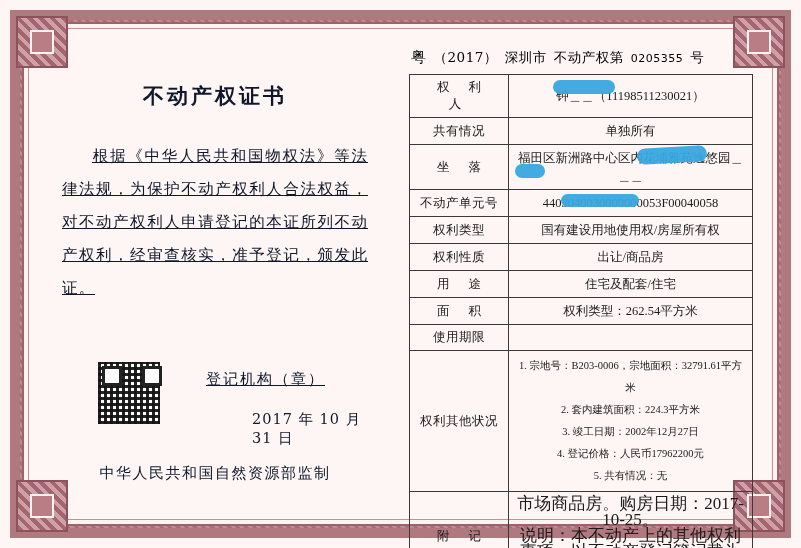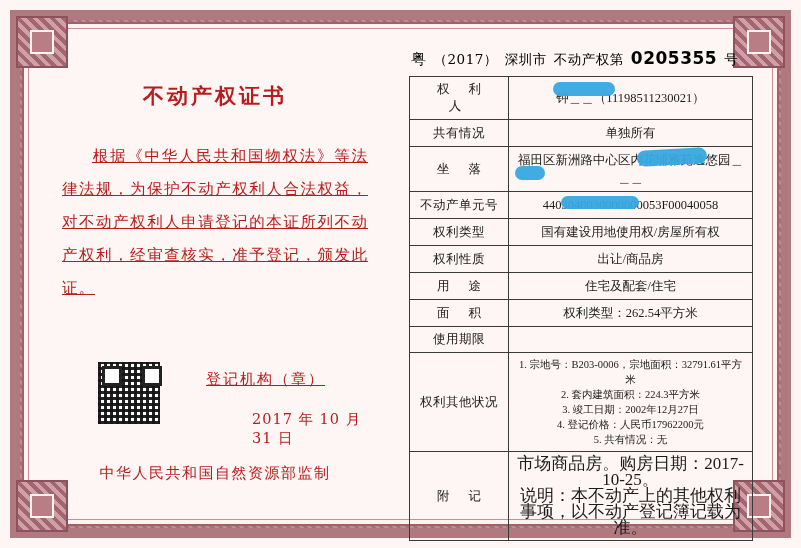--- a/index.html
+++ b/index.html
@@ -70,21 +70,21 @@
     box-sizing: border-box;
   }
 
   
   .left-panel {
     position: absolute;
     left: 22px;
     top: 18px;
     width: 318px;
     height: 452px;
-    color: #b91c1c;
+    color: #0f172a;
   }
   .doc-title {
     text-align: center;
     font-size: 21px;
     font-weight: bold;
     letter-spacing: 3px;
     margin-top: 30px;
     font-family: "DejaVu Serif", "Liberation Serif", serif;
   }
   .body-text {
@@ -164,22 +164,21 @@
     padding: 0 2px 7px 2px;
     letter-spacing: 0.5px;
     white-space: nowrap;
     font-family: "DejaVu Serif", "Liberation Serif", serif;
   }
   .header-line span { margin-right: 7px; }
   .header-line .prov { font-size: 15px; }
   .header-line .num {
     letter-spacing: 0.5px;
     font-family: "DejaVu Sans", sans-serif;
-    font-size: 17px;
-    font-weight: bold;
+    font-size: 11px;
   }
 
   table.info {
     border-collapse: collapse;
     width: 344px;
     table-layout: fixed;
     font-family: Liberation Serif, serif;
   }
   table.info td {
     border: 1px solid #3a3a3a;
@@ -199,21 +198,21 @@
     text-indent: 8px;
   }
   td.value {
     position: relative;
     line-height: 18px;
     text-align: center;
   }
   td.value.tall { height: 34px; }
   .small-list {
     font-size: 10.5px;
-    line-height: 15px;
+    line-height: 22px;
     letter-spacing: 0;
   }
   .note-block {
     font-size: 17px;
     line-height: 16px;
   }
   
   .redact {
     position: absolute;
     background: #38a7e0;

